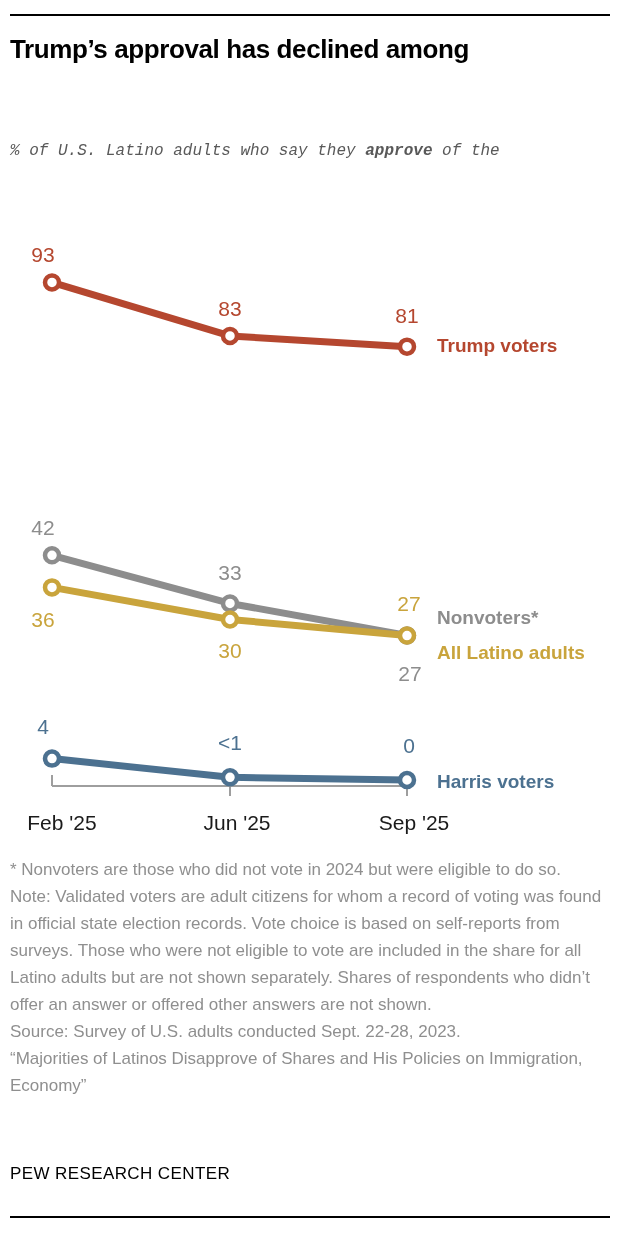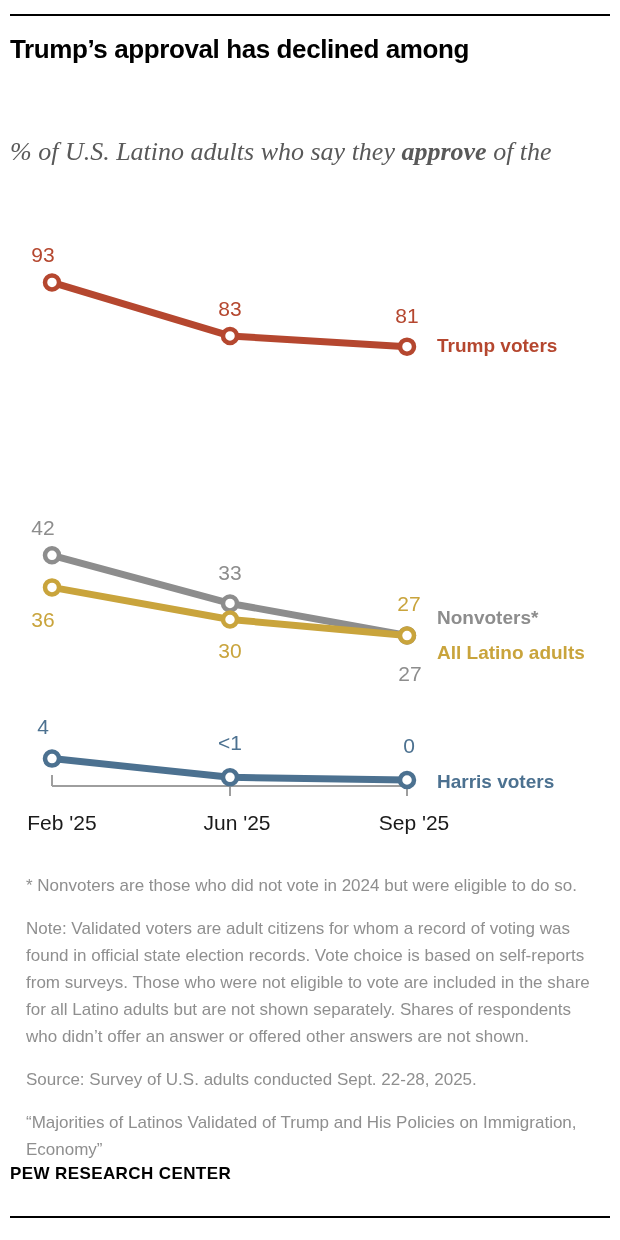--- a/index.html
+++ b/index.html
@@ -9,33 +9,33 @@
   }
   .rule{position:absolute;left:10px;right:10px;height:2px;background:#000;}
   .rule.top{top:14px;}
   .rule.bottom{top:1216px;}
   .title{
     position:absolute;left:10px;top:31px;width:600px;margin:0;
     font-size:26px;line-height:37px;font-weight:bold;color:#000;letter-spacing:-0.4px;
   }
   .subtitle{
     position:absolute;left:10px;top:136px;width:590px;margin:0;
-    font-family:Liberation Serif, serif;font-style:italic;
-    font-size:26px;line-height:31px;color:#595959;
+    font-family:Liberation Mono, monospace;font-style:italic;
+    font-size:16px;line-height:31px;color:#595959;
   }
   #chart{position:absolute;left:0;top:225px;}
   #chart text{font-family:"Liberation Sans",sans-serif;}
   .notes{
     position:absolute;left:10px;top:856px;width:598px;
     font-size:17px;line-height:27px;color:#8f8f8f;
   }
-  .notes p{margin:16px;}
+  .notes p{margin:0;}
   .brand{
     position:absolute;left:10px;top:1164px;
-    font-size:17px;font-weight:bold;color:#000;letter-spacing:0.4px;
+    font-size:17px;font-weight:normal;color:#000;letter-spacing:0.4px;
   }
 </style>
 </head>
 <body>
 
 <div class="page">
   <div class="rule top"></div>
 
   <h1 class="title"><span>Trump’s approval has declined among</span><br></h1>
 
@@ -79,20 +79,20 @@
       <circle cx="407" cy="555" r="7" fill="#fff" stroke="#4c7190" stroke-width="4.5"></circle>
       <text x="43" y="508.6" text-anchor="middle" font-size="21" fill="#4c7190">4</text>
       <text x="230" y="525.325" text-anchor="middle" font-size="21" fill="#4c7190">&lt;1</text>
       <text x="409" y="528" text-anchor="middle" font-size="21" fill="#4c7190">0</text>
       <text x="437" y="563" font-size="19" font-weight="bold" fill="#4c7190">Harris voters</text>
     </svg>
 
   <div class="notes">
     <p>* Nonvoters are those who did not vote in 2024 but were eligible to do so.</p>
     <p>Note: Validated voters are adult citizens for whom a record of voting was found in official state election records. Vote choice is based on self-reports from surveys. Those who were not eligible to vote are included in the share for all Latino adults but are not shown separately. Shares of respondents who didn’t offer an answer or offered other answers are not shown.</p>
-    <p>Source: Survey of U.S. adults conducted Sept. 22-28, 2025.</p>
-    <p>“Majorities of Latinos Validated of Trump and His Policies on Immigration, Economy”</p>
+    <p>Source: Survey of U.S. adults conducted Sept. 22-28, 2023.</p>
+    <p>“Majorities of Latinos Disapprove of Shares and His Policies on Immigration, Economy”</p>
   </div>
 
   <div class="brand">PEW RESEARCH CENTER</div>
 
   <div class="rule bottom"></div>
 </div>
 
 </body></html>

